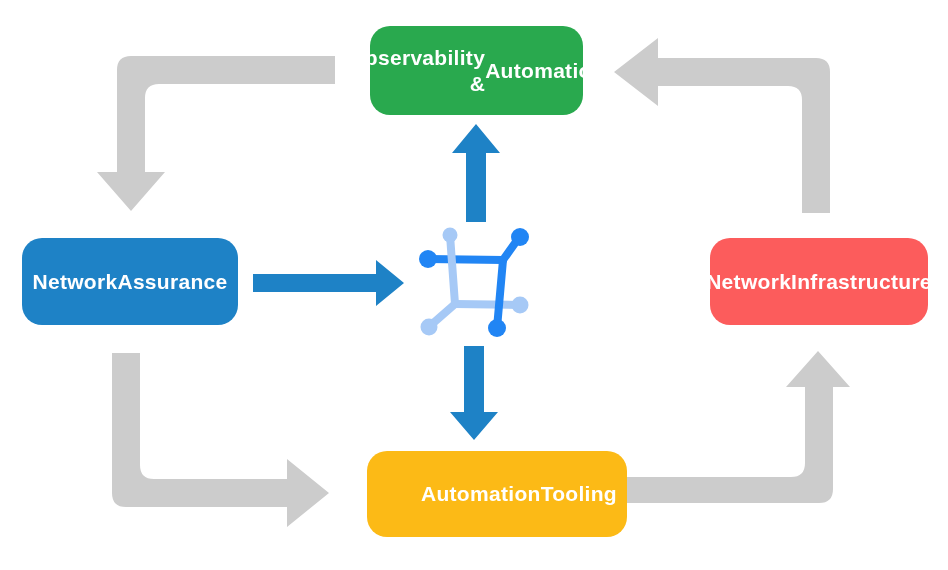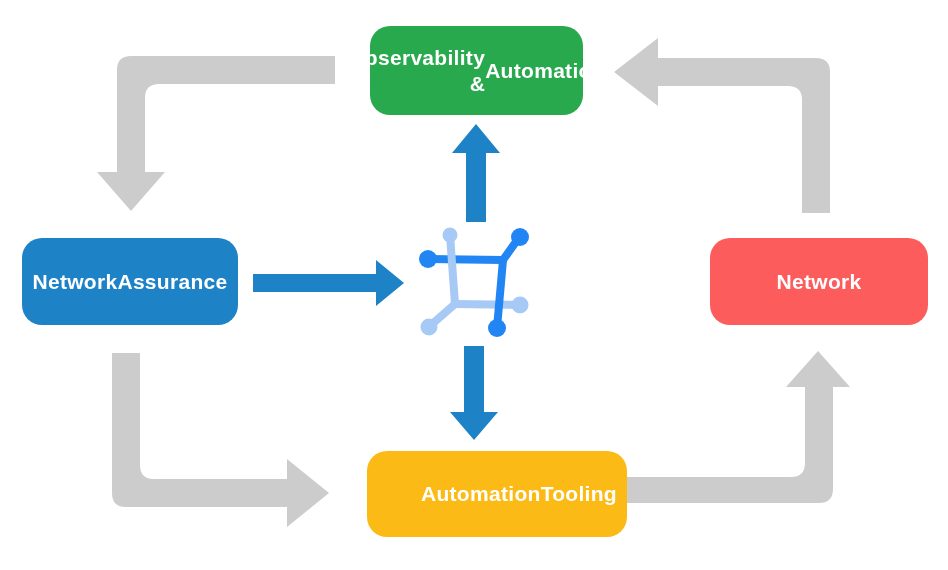--- a/index.html
+++ b/index.html
@@ -76,20 +76,21 @@
     <span>Automation</span>
   </div>
 
   <div class="node node-operations" style="background:#1E82C6">
     <span>Network</span>
     <span>Assurance</span>
   </div>
 
   <div class="node node-infrastructure" style="background:#FC5C5C">
     <span>Network</span>
+    <span>Infrastructure</span>
   </div>
 
   <div class="node node-automation" style="background:#FCBA16">
     <span>Automation</span>
     <span>Tooling</span>
   </div>
 
 </div>
 
 </body></html>

